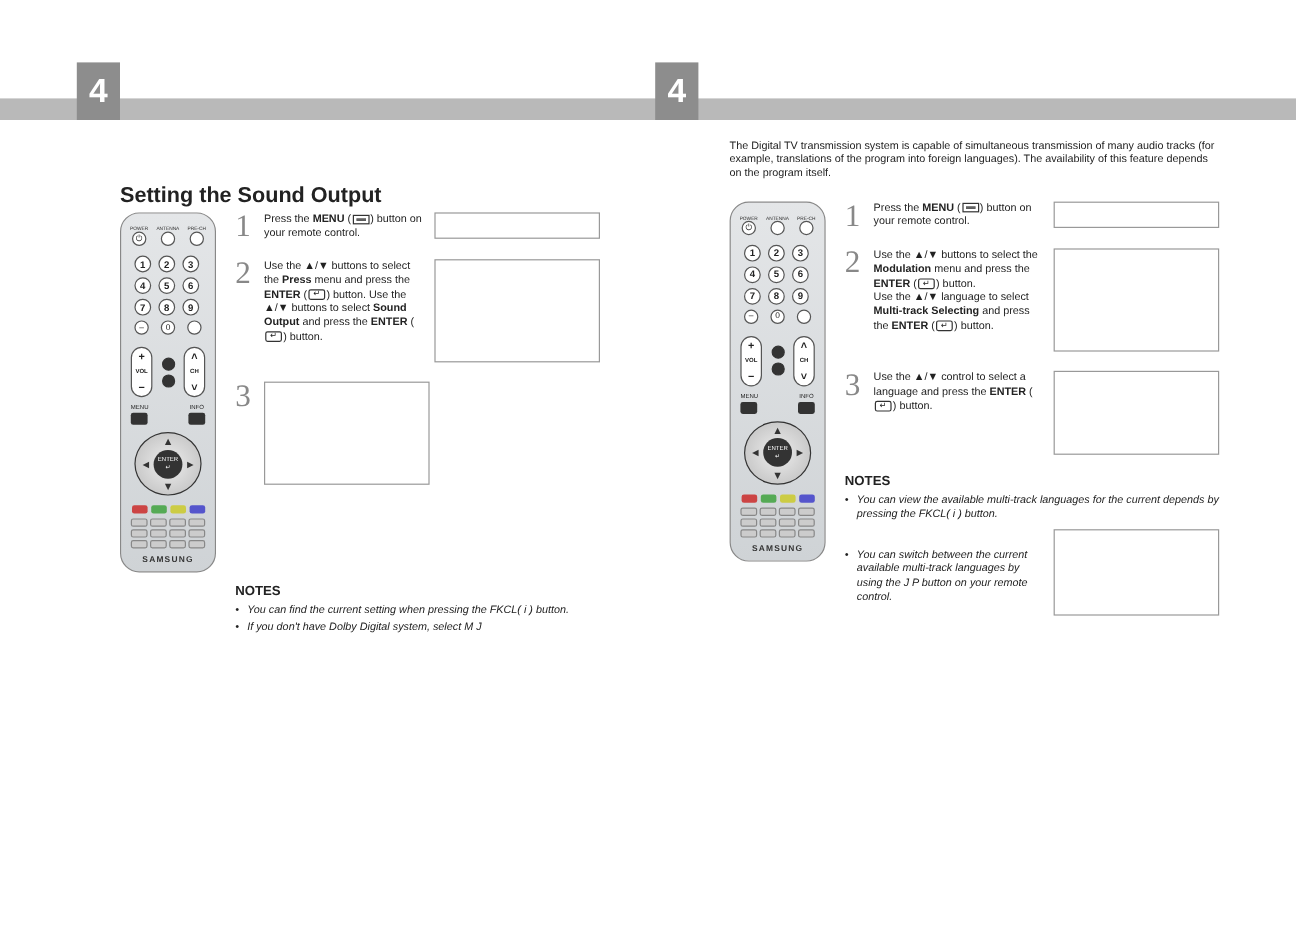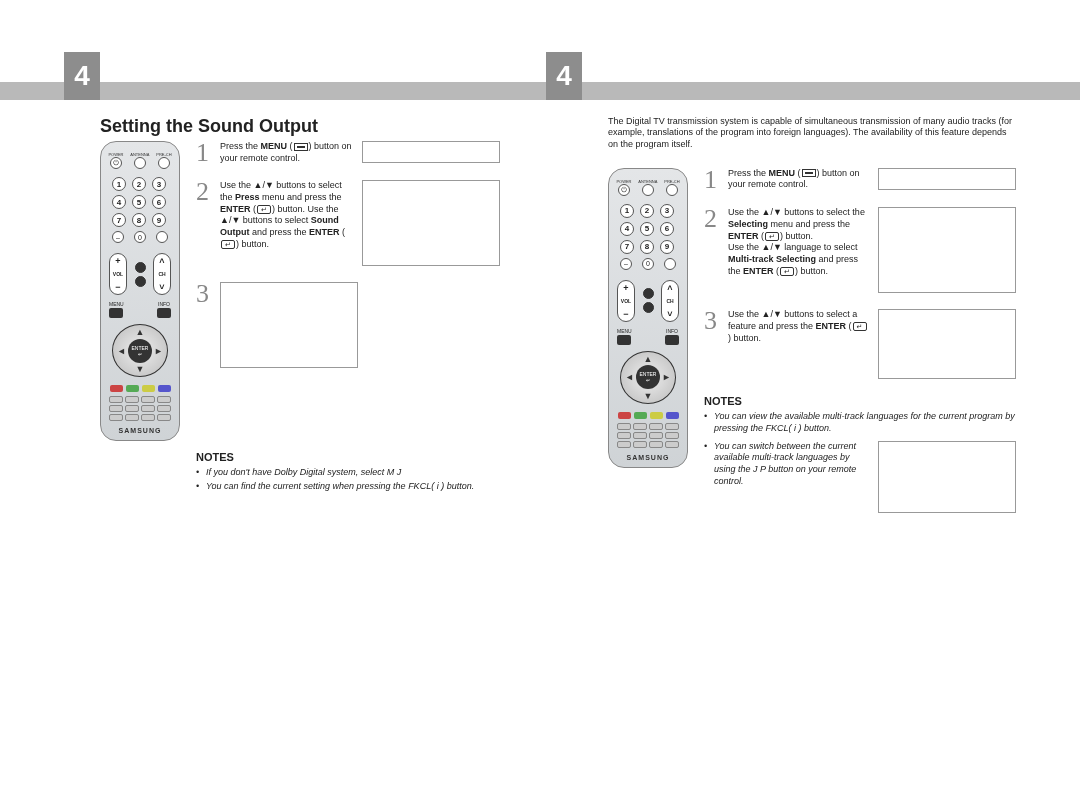--- a/index.html
+++ b/index.html
@@ -62,20 +62,21 @@
     width: 50%;
     padding: 0 28px 0 28px;
     position: relative;
   }
   .page.left { padding-left: 100px; padding-right: 40px; }
   .page.right { padding-left: 68px; padding-right: 64px; }
   h1.section-title {
     font-size: 18px;
     font-weight: bold;
     margin-bottom: 4px;
+    margin-top: 36px;
   }
   .intro {
     font-size: 9px;
     line-height: 1.25;
     margin-bottom: 18px;
   }
   .content-row {
     display: flex;
     gap: 10px;
   }
@@ -212,21 +213,21 @@
     position: relative;
     margin-bottom: 2px;
   }
   .notes-list li::before {
     content: "•";
     position: absolute;
     left: 0;
   }
   .notes-left { margin-left: 96px; margin-top: 10px; max-width: 310px;}
   .notes-right-block { display:flex; gap:10px; margin-top:6px;}
-  .notes-right-text { flex:1; }
+  .notes-right-text { flex:1;margin-top:16px; }
   .notes-right-img {
     width: 138px; height: 72px; border:1px solid #999; background:#fff; flex-shrink:0;
   }
   .menu-icon {
     display:inline-block; width:14px; height:8px; border:1px solid #333;
     vertical-align:middle; position:relative; margin:0 1px;
   }
   .menu-icon::before,.menu-icon::after{
     content:""; position:absolute; left:2px; right:2px; height:1px; background:#333;
   }
@@ -370,22 +371,22 @@
         <div class="step">
           <div class="step-num">3</div>
           <div class="screenshot-box s3"></div>
         </div>
       </div>
     </div>
 
     <div class="notes-left">
       <div class="notes-heading">NOTES</div>
       <ul class="notes-list">
+        <li>You can find the current setting when pressing the FKCL( i ) button.</li>
         <li>If you don't have Dolby Digital system, select M    J</li>
-        <li>You can find the current setting when pressing the FKCL( i ) button.</li>
       </ul>
     </div>
   </div>
 
   <div class="page right">
     <p class="intro">The Digital TV transmission system is capable of simultaneous transmission of many audio tracks (for example, translations of the program into foreign languages). The availability of this feature depends on the program itself.</p>
 
     <div class="content-row">
       <div class="remote-col">
 
@@ -484,37 +485,37 @@
         <div class="step">
           <div class="step-num">1</div>
           <div class="step-text">
             <span>Press the </span><b>MENU</b><span> (</span><span class="menu-icon"></span><span>) button on your remote control.</span>
           </div>
           <div class="screenshot-box s1"></div>
         </div>
         <div class="step">
           <div class="step-num">2</div>
           <div class="step-text">
-            <span>Use the ▲/▼ buttons to select the </span><b>Selecting</b><span> menu and press the </span><b>ENTER</b> (<span class="enter-icon"></span>)<span> button.</span><br>
+            <span>Use the ▲/▼ buttons to select the </span><b>Modulation</b><span> menu and press the </span><b>ENTER</b> (<span class="enter-icon"></span>)<span> button.</span><br>
             <span>Use the ▲/▼ language to select </span><b>Multi-track Selecting</b><span> and press the </span><b>ENTER</b> (<span class="enter-icon"></span>)<span> button.</span>
           </div>
           <div class="screenshot-box r2"></div>
         </div>
         <div class="step">
           <div class="step-num">3</div>
           <div class="step-text">
-            <span>Use the ▲/▼ buttons to select a feature and press the </span><b>ENTER</b> (<span class="enter-icon"></span>)<span> button.</span>
+            <span>Use the ▲/▼ control to select a language and press the </span><b>ENTER</b> (<span class="enter-icon"></span>)<span> button.</span>
           </div>
           <div class="screenshot-box r3"></div>
         </div>
 
         <div style="margin-top:14px;">
           <div class="notes-heading">NOTES</div>
           <ul class="notes-list">
-            <li>You can view the available multi-track languages for the current program by pressing the FKCL( i ) button.</li>
+            <li>You can view the available multi-track languages for the current depends by pressing the FKCL( i ) button.</li>
           </ul>
           <div class="notes-right-block">
             <div class="notes-right-text">
               <ul class="notes-list">
                 <li>You can switch between the current available multi-track languages by using the J    P button on your remote control.</li>
               </ul>
             </div>
             <div class="notes-right-img"></div>
           </div>
         </div>

